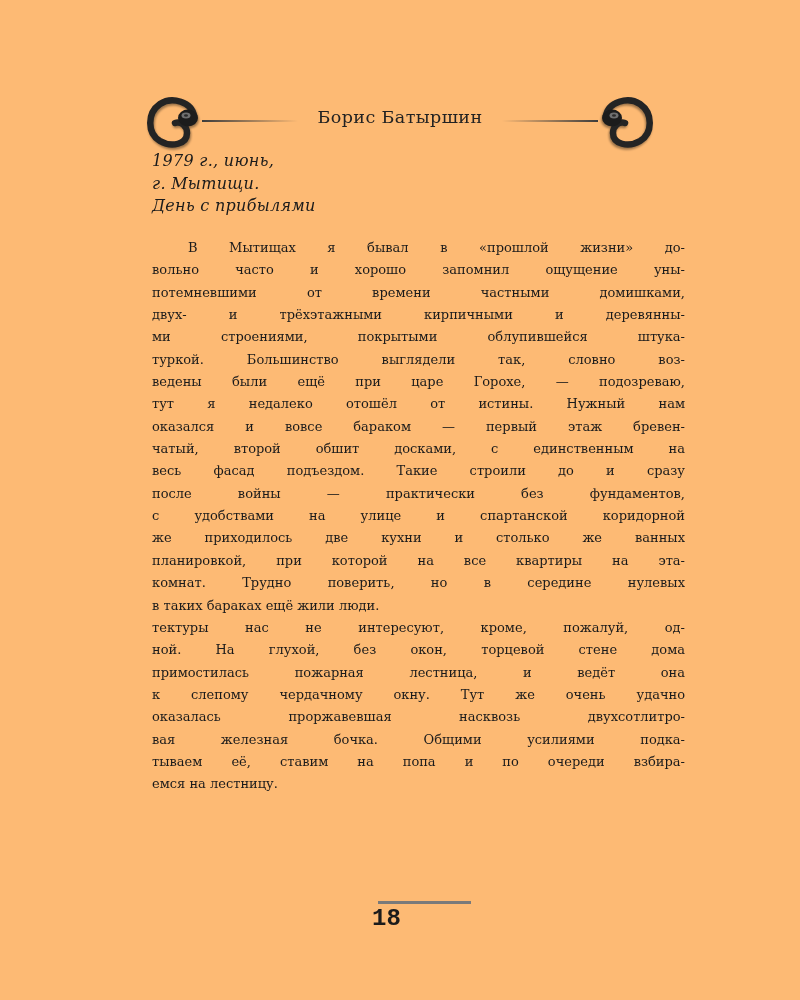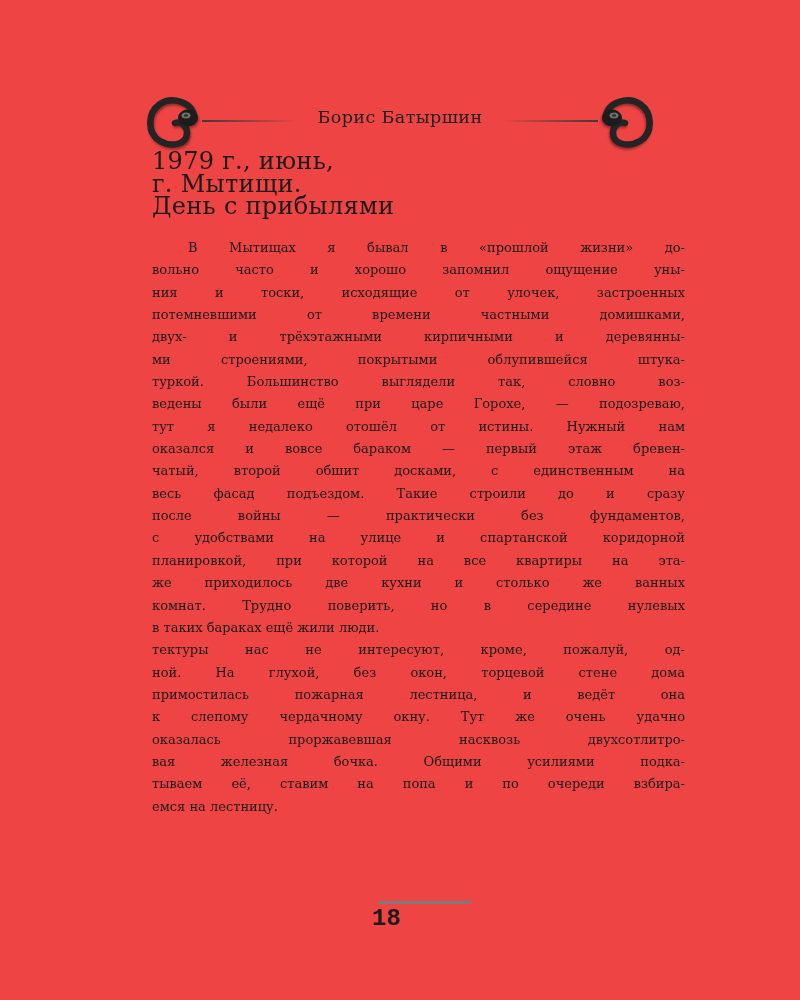--- a/index.html
+++ b/index.html
@@ -1,34 +1,34 @@
 <!DOCTYPE html>
 <html><head>
 <meta charset="utf-8">
 <style>
   html,body{margin:0;padding:0;background:#fff;}
   .page{
-    position:relative;width:800px;height:1000px;background:#ef4444;
+    position:relative;width:800px;height:1000px;background:#fdba74;
     font-family:"DejaVu Serif", serif;color:#1b1b1b;overflow:hidden;
   }
   
   .author{
     position:absolute;top:107px;left:0;right:0;text-align:center;
     font-size:17.5px;letter-spacing:.4px;color:#222;
   }
   .ornament{position:absolute;top:95px;filter:drop-shadow(1px 2px 1.2px rgba(0,0,0,.38));}
   .ornament-left{left:145px;}
   .ornament-right{left:591px;transform:scaleX(-1);}
   .head-rule{position:absolute;top:120px;height:1.6px;}
   .head-rule-left{left:202px;width:96px;background:linear-gradient(to right,#3c3c3c,rgba(60,60,60,0));}
   .head-rule-right{left:502px;width:96px;background:linear-gradient(to left,#3c3c3c,rgba(60,60,60,0));}
   
   .chapter-heading{
     position:absolute;left:152px;top:150px;
-    font-size:24px;line-height:22.5px;letter-spacing:.3px;
+    font-style:italic;font-size:16px;line-height:22.5px;letter-spacing:.3px;
   }
   
   .body-text{
     position:absolute;left:152px;top:237px;width:533px;
     font-size:13px;line-height:22.35px;
   }
   .line{text-align:justify;text-align-last:justify;}
   .line.first{text-indent:36px;}
   .line.last{text-align:justify;text-align-last:left;}
   
@@ -64,34 +64,33 @@
   <div class="chapter-heading">
     <div>1979 г., июнь,</div>
     <div>г. Мытищи.</div>
     <div>День с прибылями</div>
   </div>
 
   <div class="body-text">
     <div>
       <div class="line first">В Мытищах я бывал в «прошлой жизни» до-</div>
       <div class="line">вольно часто и хорошо запомнил ощущение уны-</div>
-      <div class="line">ния и тоски, исходящие от улочек, застроенных</div>
       <div class="line">потемневшими от времени частными домишками,</div>
       <div class="line">двух- и трёхэтажными кирпичными и деревянны-</div>
       <div class="line">ми строениями, покрытыми облупившейся штука-</div>
       <div class="line">туркой. Большинство выглядели так, словно воз-</div>
       <div class="line">ведены были ещё при царе Горохе, — подозреваю,</div>
       <div class="line">тут я недалеко отошёл от истины. Нужный нам</div>
       <div class="line">оказался и вовсе бараком — первый этаж бревен-</div>
       <div class="line">чатый, второй обшит досками, с единственным на</div>
       <div class="line">весь фасад подъездом. Такие строили до и сразу</div>
       <div class="line">после войны — практически без фундаментов,</div>
       <div class="line">с удобствами на улице и спартанской коридорной</div>
+      <div class="line">же приходилось две кухни и столько же ванных</div>
       <div class="line">планировкой, при которой на все квартиры на эта-</div>
-      <div class="line">же приходилось две кухни и столько же ванных</div>
       <div class="line">комнат. Трудно поверить, но в середине нулевых</div>
       <div class="line last">в таких бараках ещё жили люди.</div>
     </div>
     <div>
       <div class="line">тектуры нас не интересуют, кроме, пожалуй, од-</div>
       <div class="line">ной. На глухой, без окон, торцевой стене дома</div>
       <div class="line">примостилась пожарная лестница, и ведёт она</div>
       <div class="line">к слепому чердачному окну. Тут же очень удачно</div>
       <div class="line">оказалась проржавевшая насквозь двухсотлитро-</div>
       <div class="line">вая железная бочка. Общими усилиями подка-</div>

